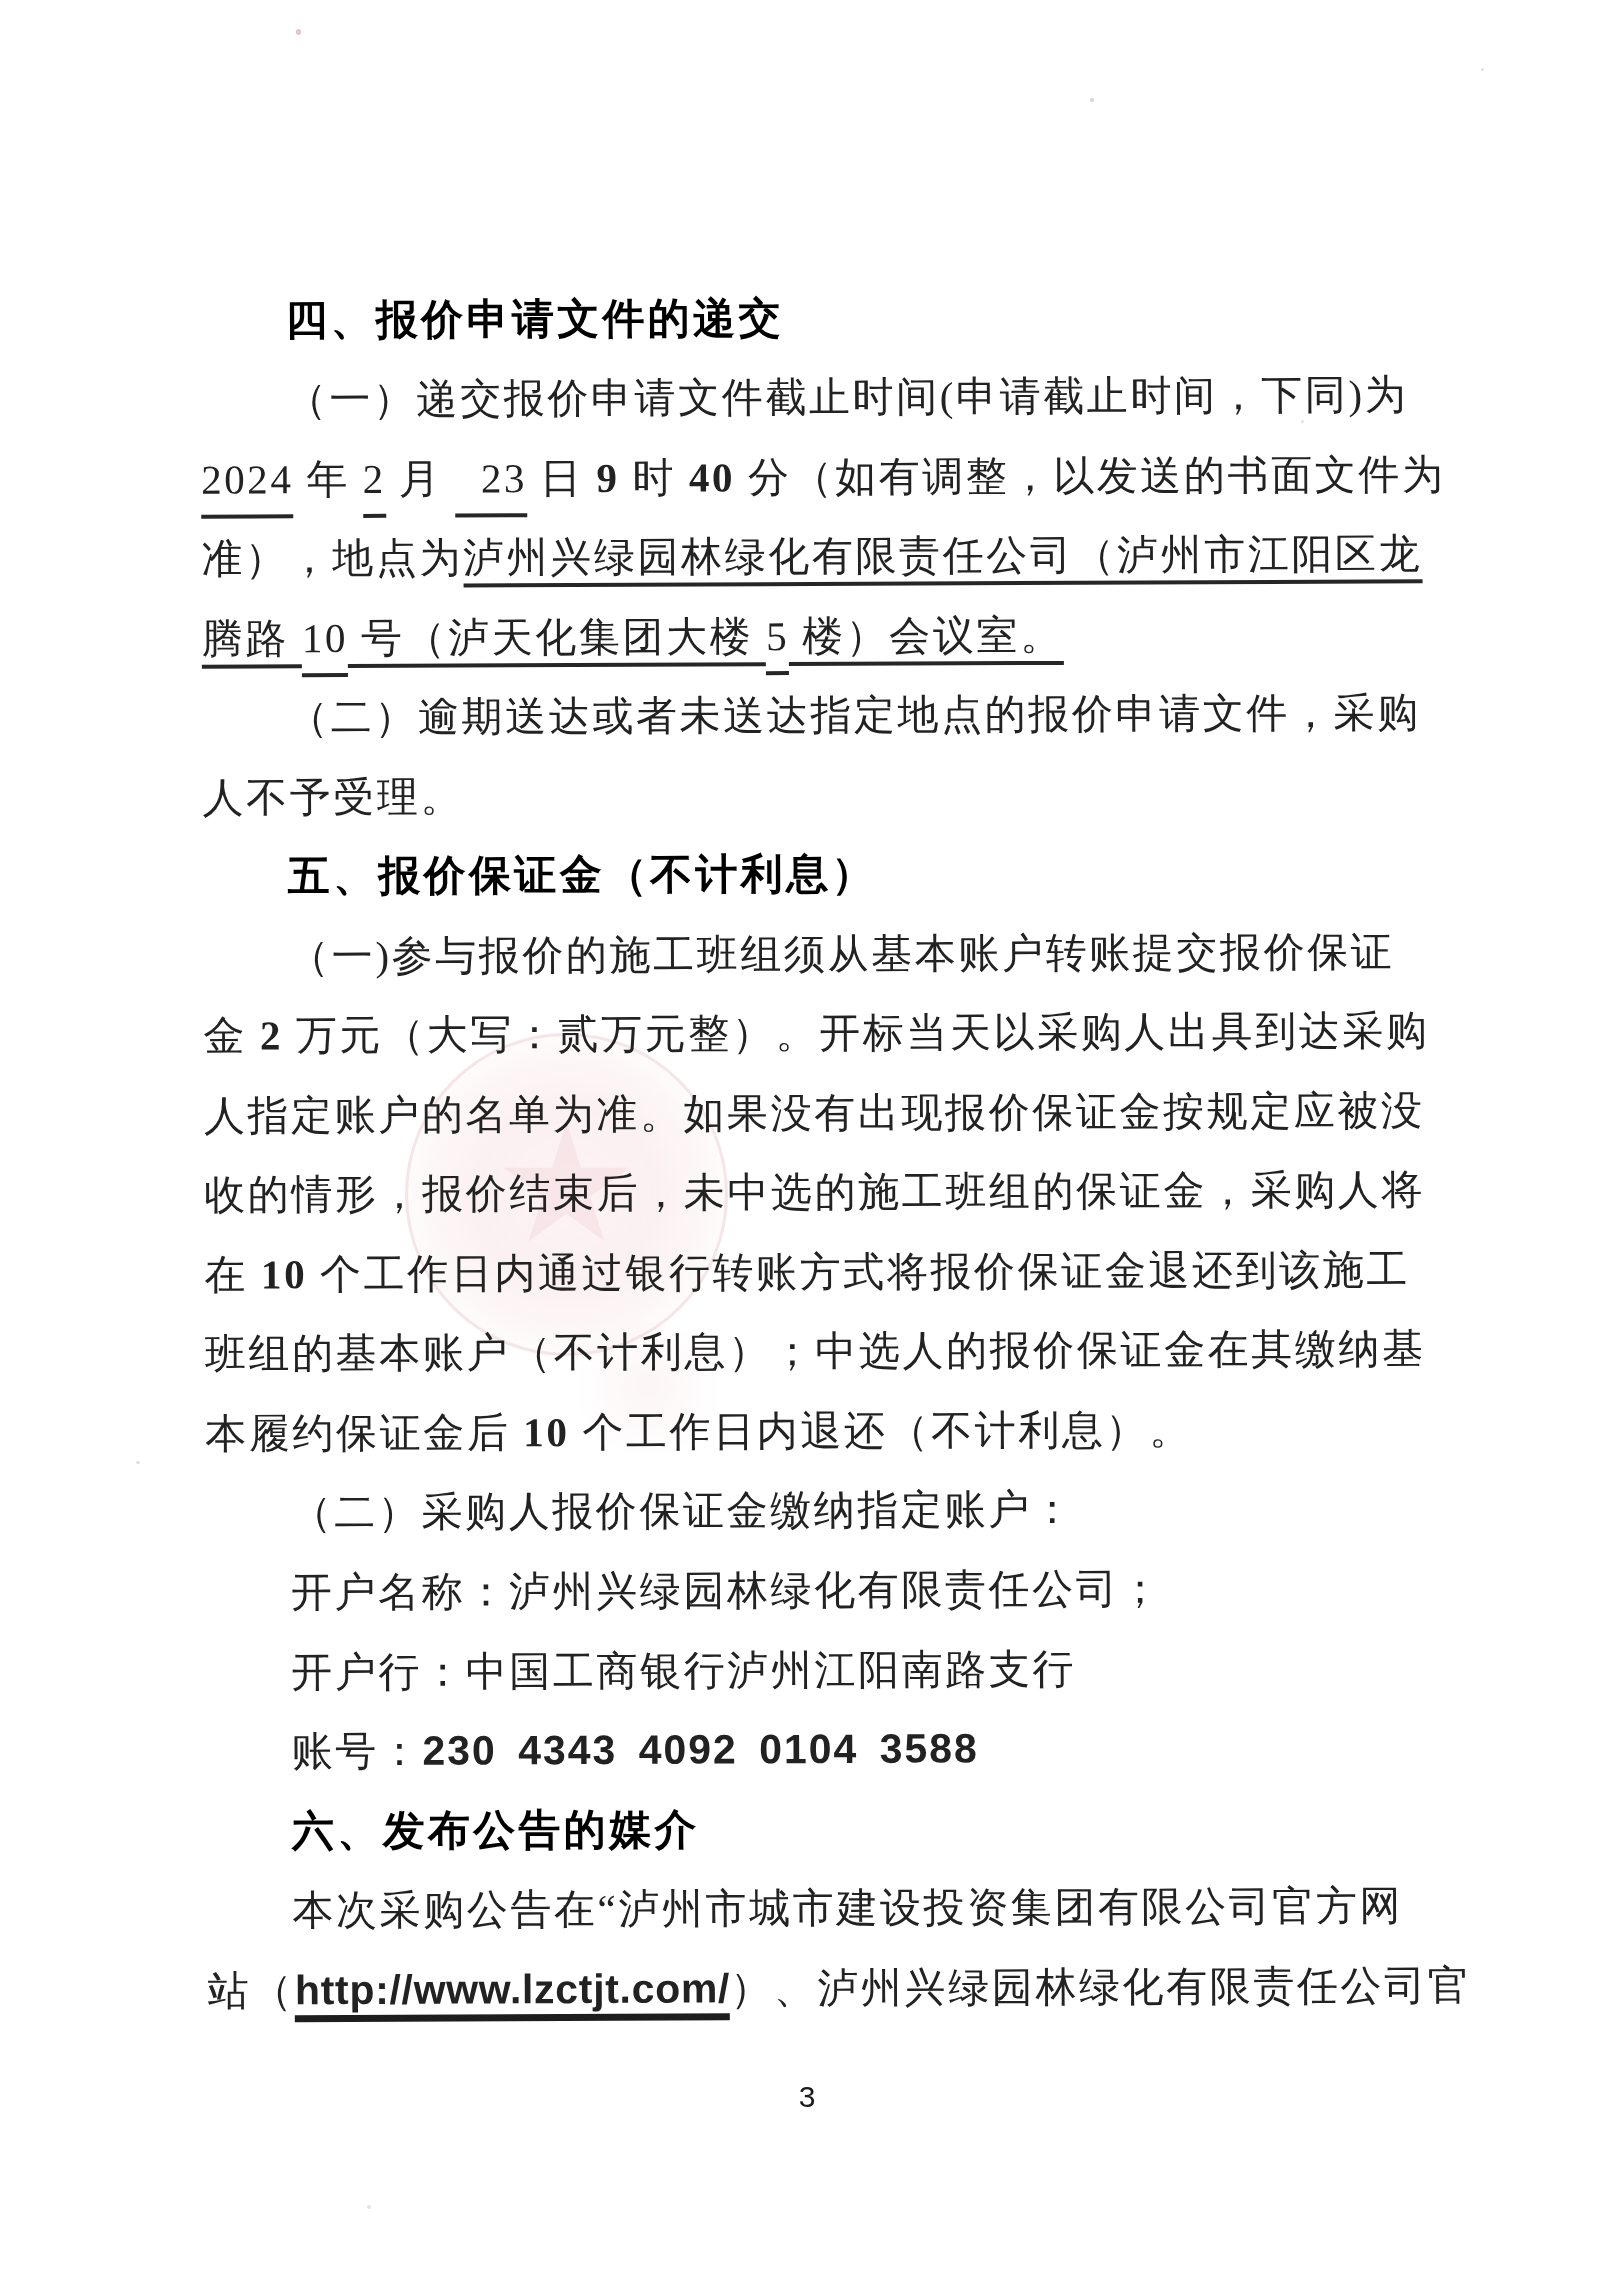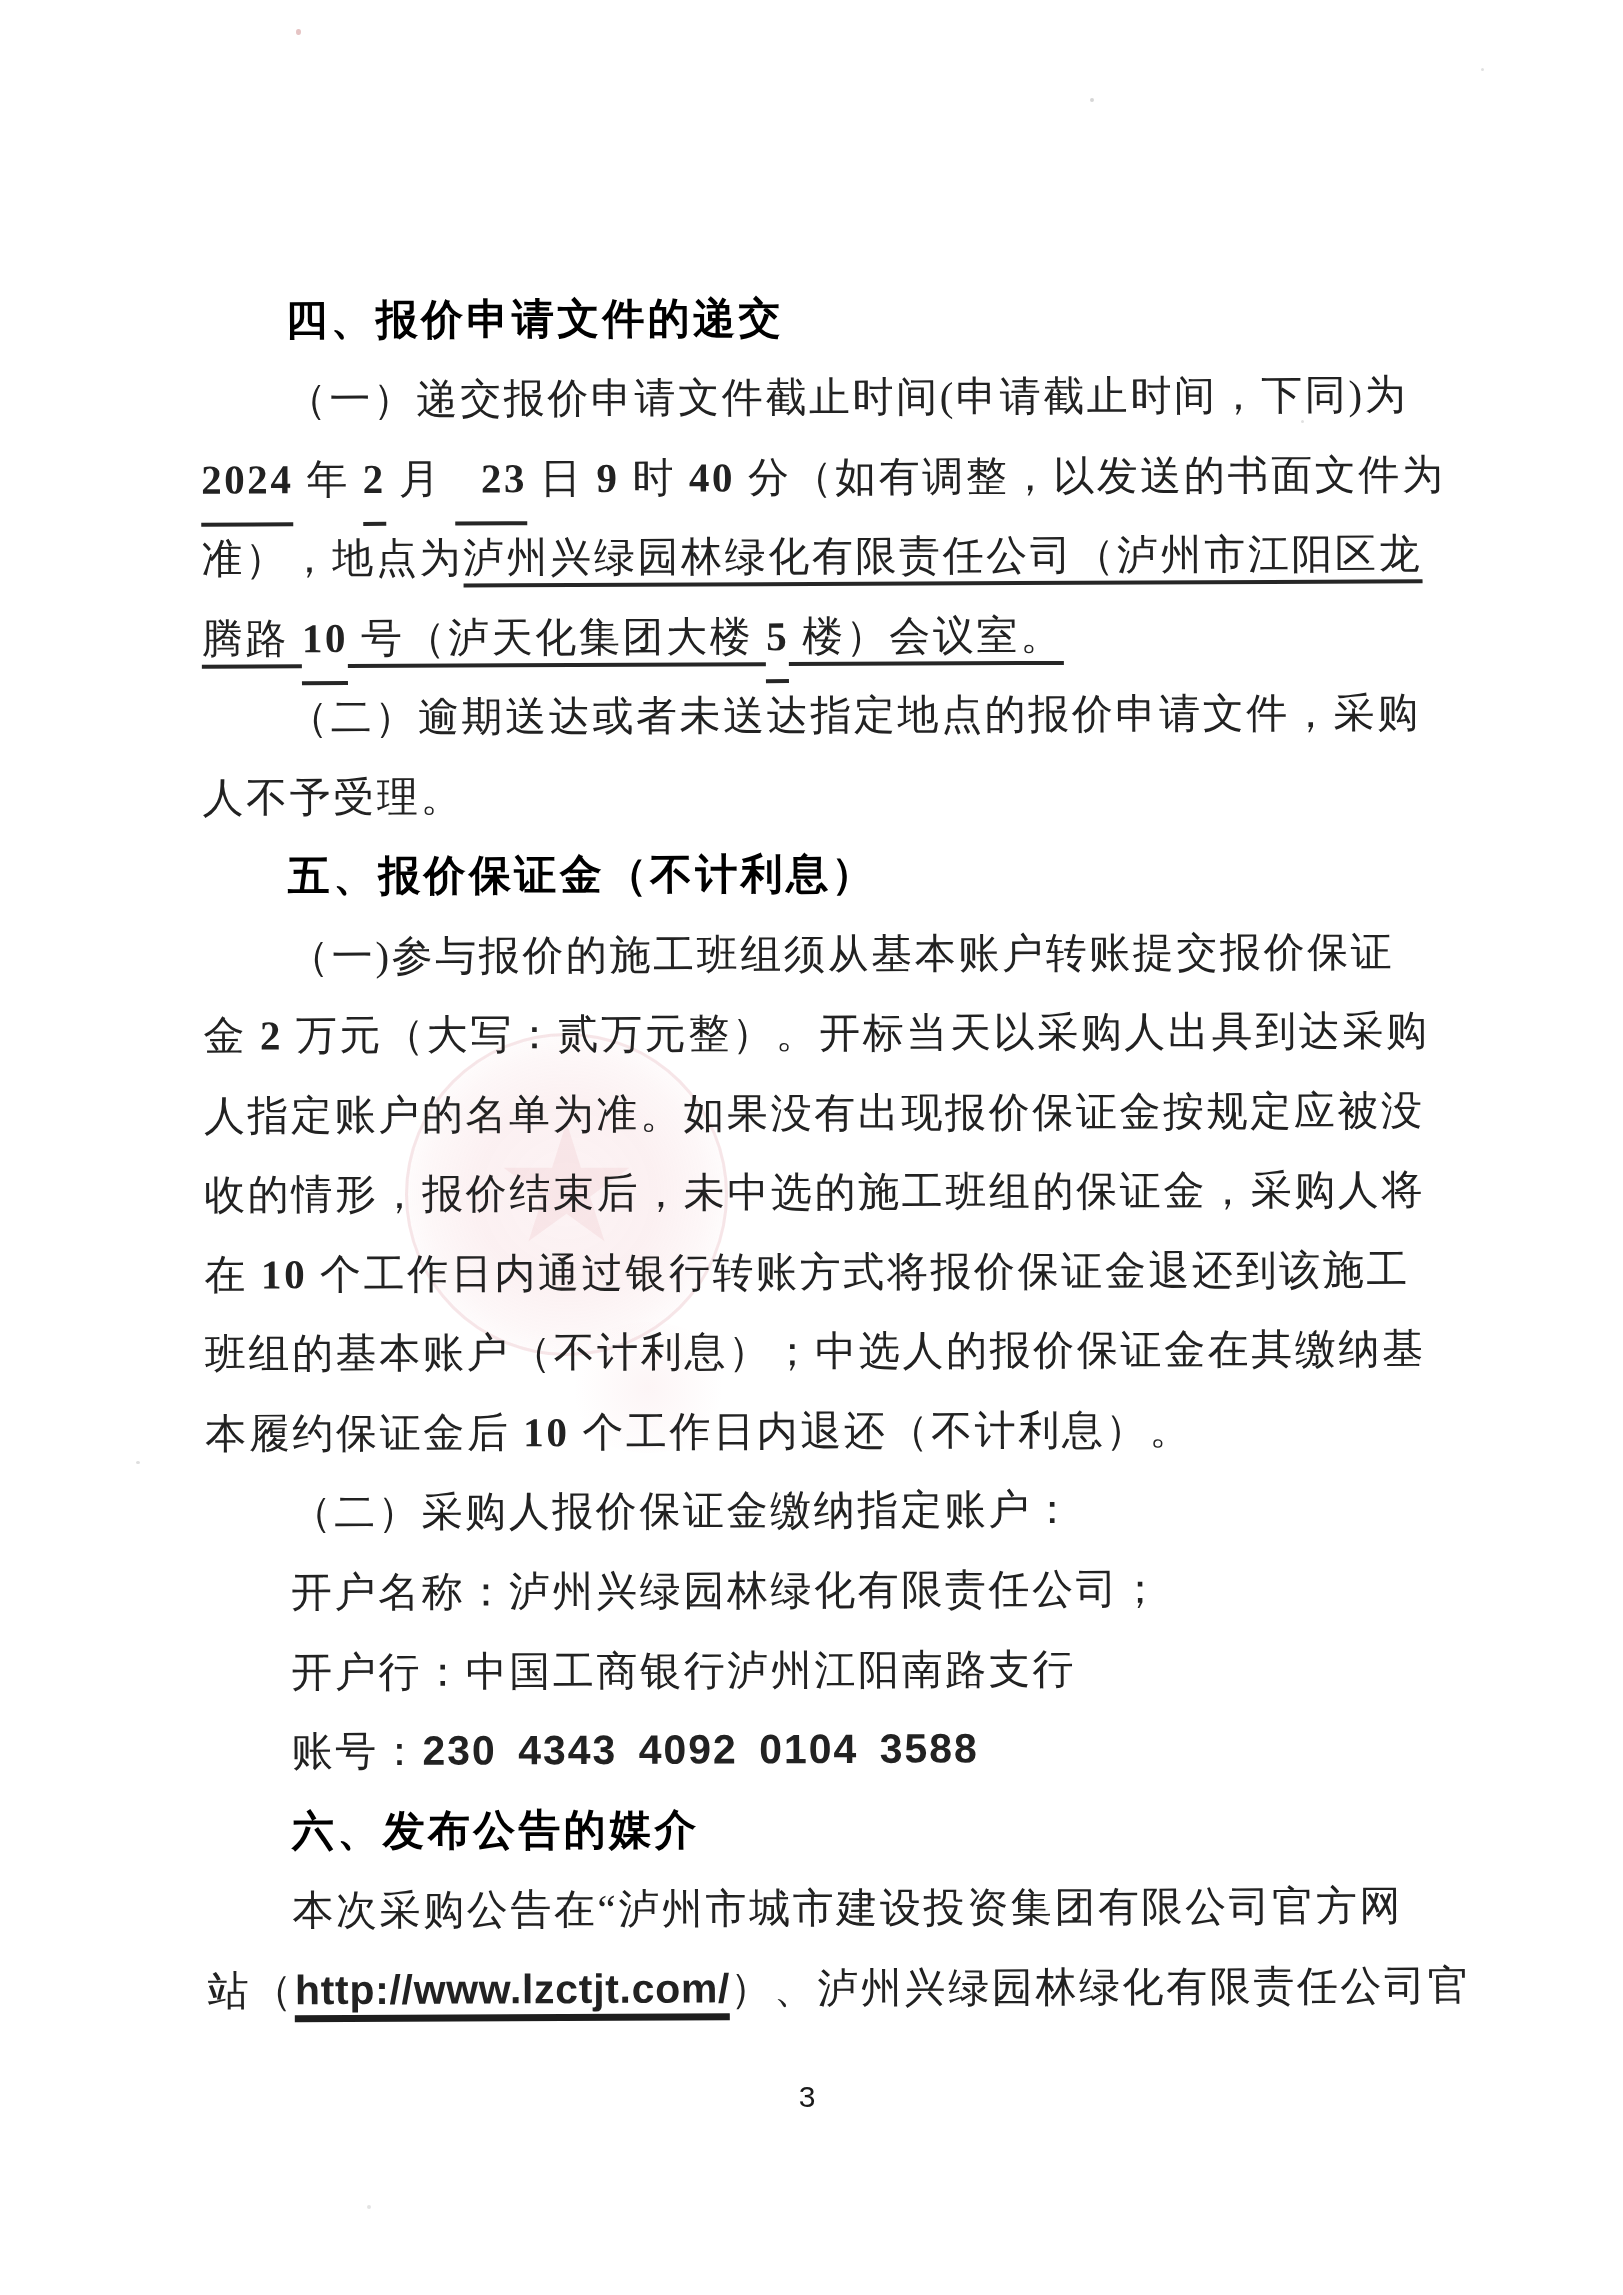--- a/index.html
+++ b/index.html
@@ -46,23 +46,23 @@
   }
   .s-n { }
   .s-b {
     font-weight: 700;
   }
   .s-u {
     border-bottom: 4.6px solid #262626;
     padding-bottom: 3.3px;
   }
   .s-bu {
-    font-weight: 700;
+    font-weight: 400;
     border-bottom: 4.6px solid #262626;
-    padding-bottom: 20px;
+    padding-bottom: 12px;
   }
   .s-num {
     font-weight: 700;
     font-family: "Liberation Sans", "DejaVu Sans", sans-serif;
     letter-spacing: 2px;
     word-spacing: 7.9px;
     font-size: 41px;
   }
   .s-url {
     font-weight: 700;

